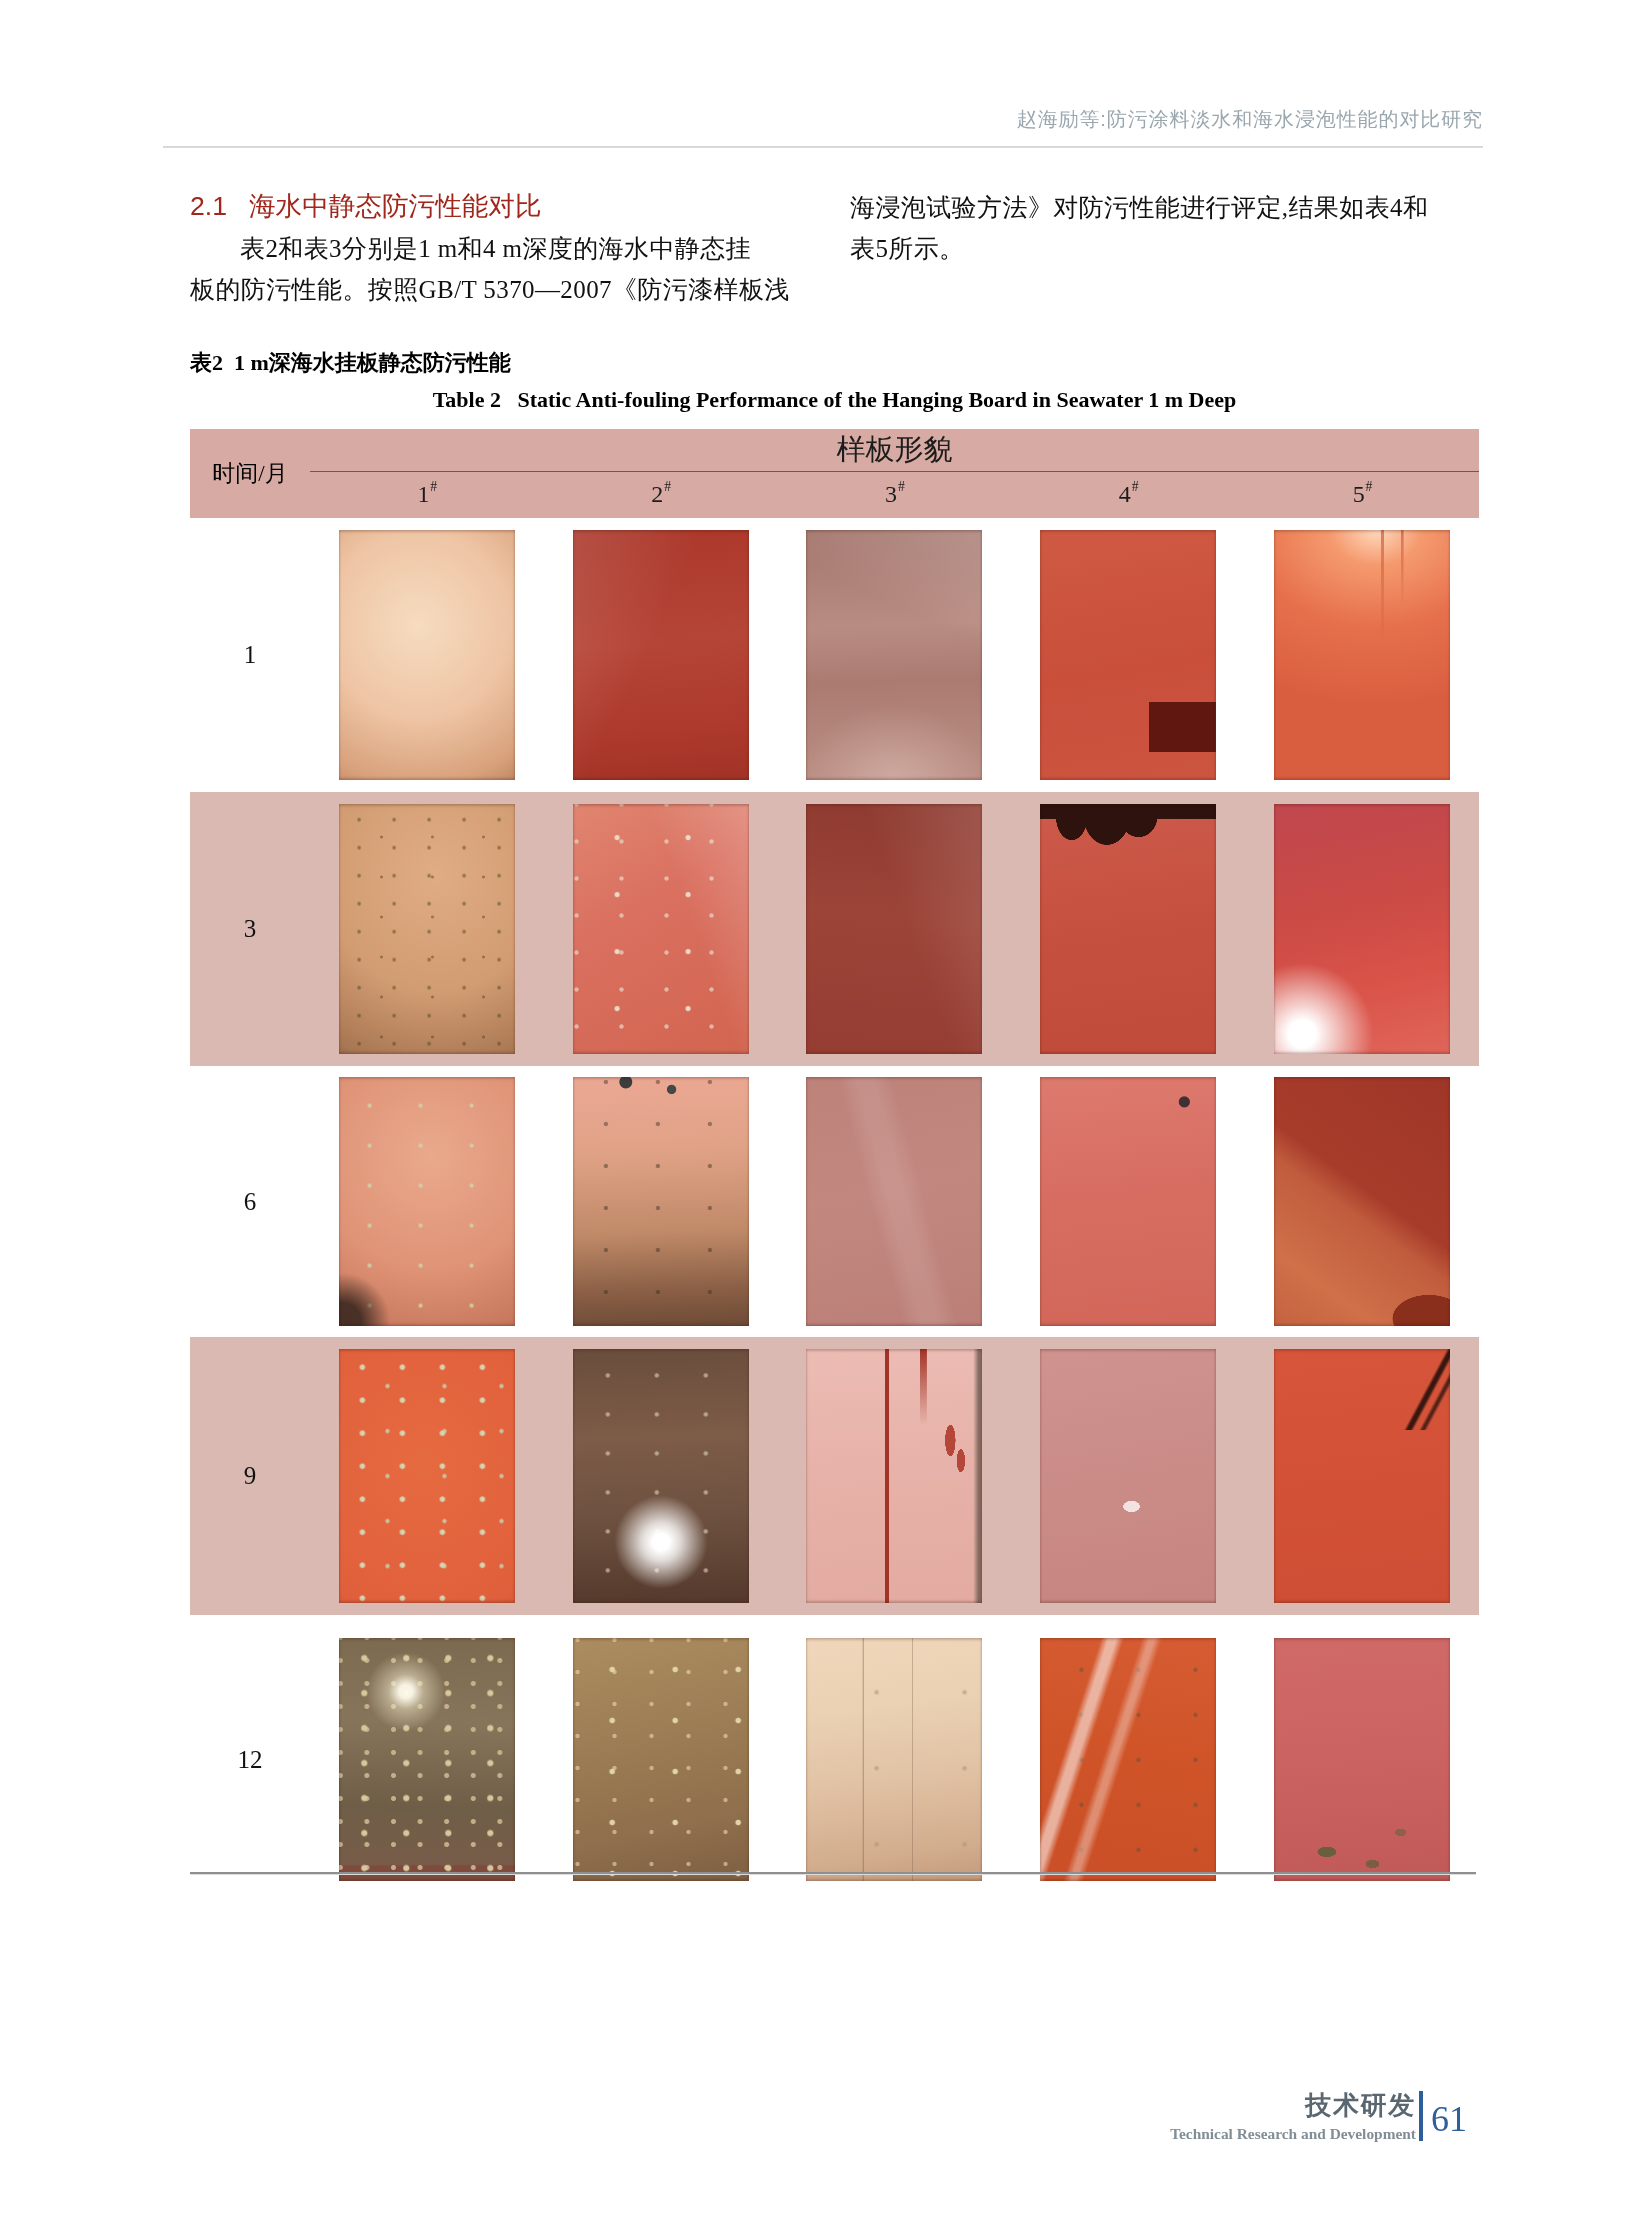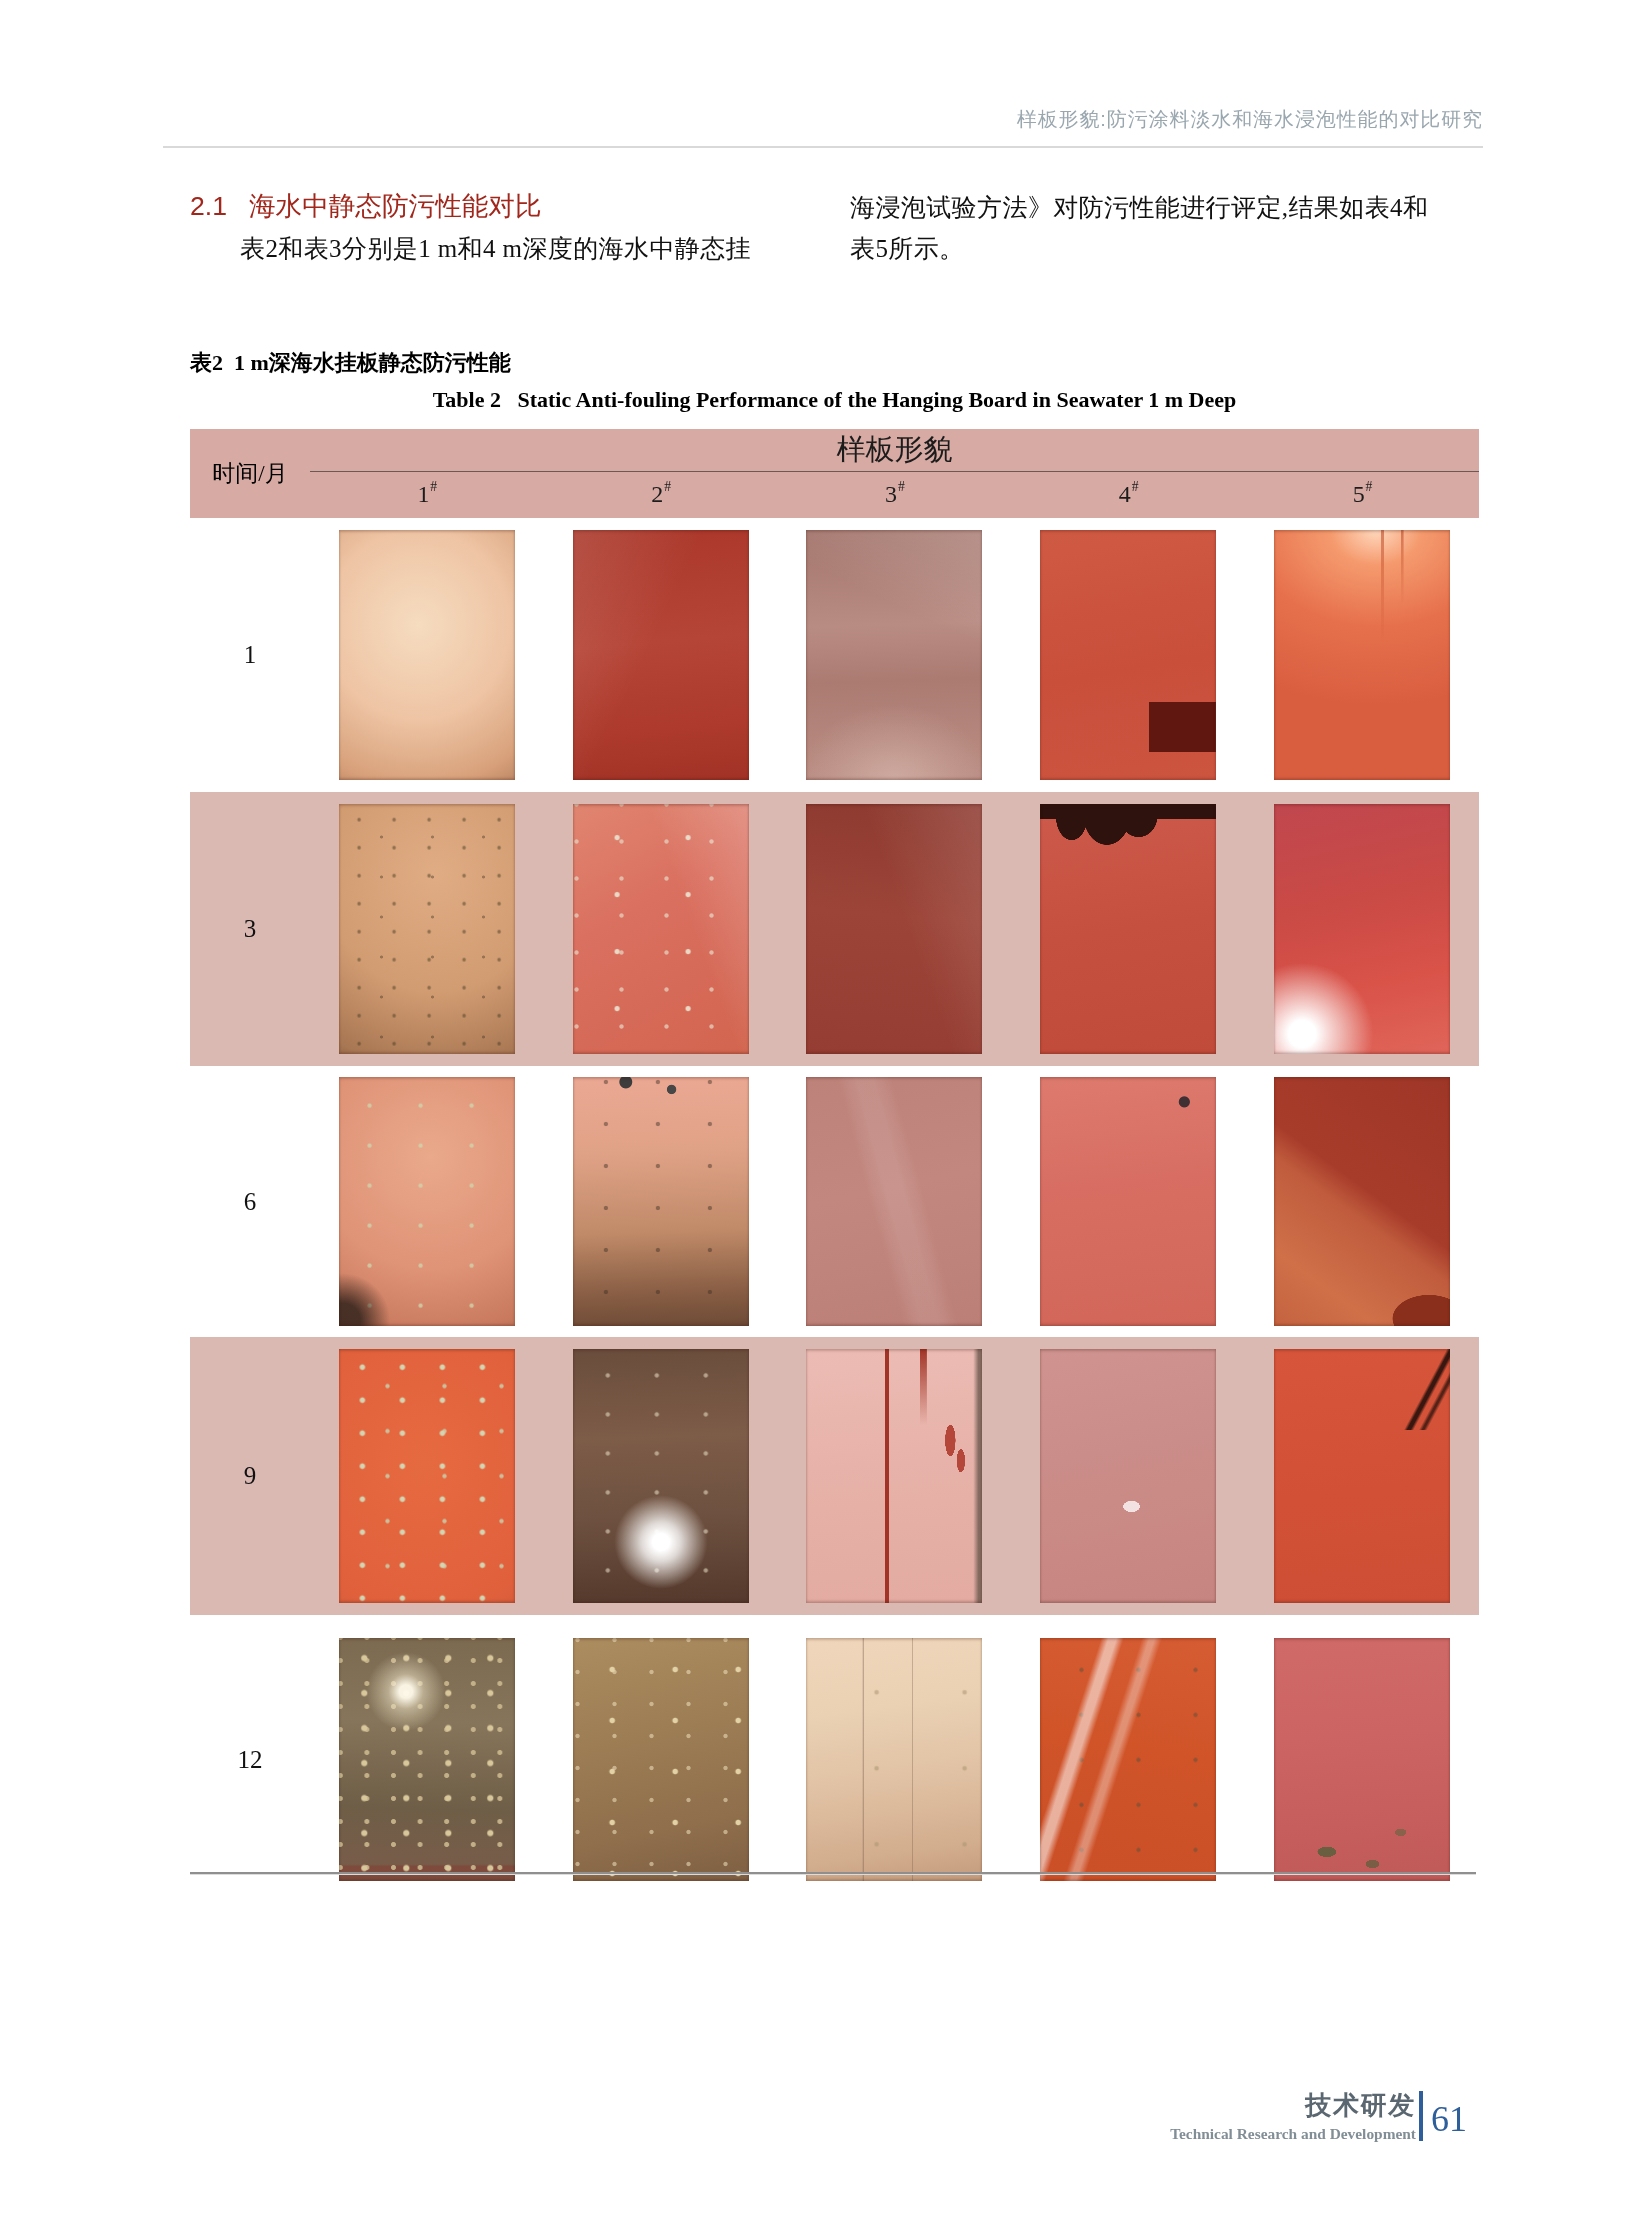--- a/index.html
+++ b/index.html
@@ -115,28 +115,29 @@
   .page-num{
     position:absolute;top:2098px;left:1431px;
     font-size:36px;color:var(--footer-blue,#2e5f9b);
   }
 </style>
 </head>
 <body>
 
 <div class="page">
 
-  <div class="running-head">样板形貌:防污涂料淡水和海水浸泡性能的对比研究</div>
+  <div class="running-head">赵海励等:防污涂料淡水和海水浸泡性能的对比研究</div>
   <div class="head-rule"></div>
 
   <div class="section-heading">
     <span class="sec-num">2.1</span><span class="sec-title">海水中静态防污性能对比</span>
   </div>
 
   <div class="para-line pl1">表2和表3分别是1 m和4 m深度的海水中静态挂</div>
+  <div class="para-line pl2">板的防污性能。按照GB/T 5370—2007《防污漆样板浅</div>
   <div class="para-line pr1">海浸泡试验方法》对防污性能进行评定,结果如表4和</div>
   <div class="para-line pr2">表5所示。</div>
 
   <div class="caption-cn">表2  1 m深海水挂板静态防污性能</div>
   <div class="caption-en">Table 2   Static Anti-fouling Performance of the Hanging Board in Seawater 1 m Deep</div>
 
   <div class="ptable">
     <div class="thead">
       <div class="time-cell">时间/月</div>
       <div class="head-right">

